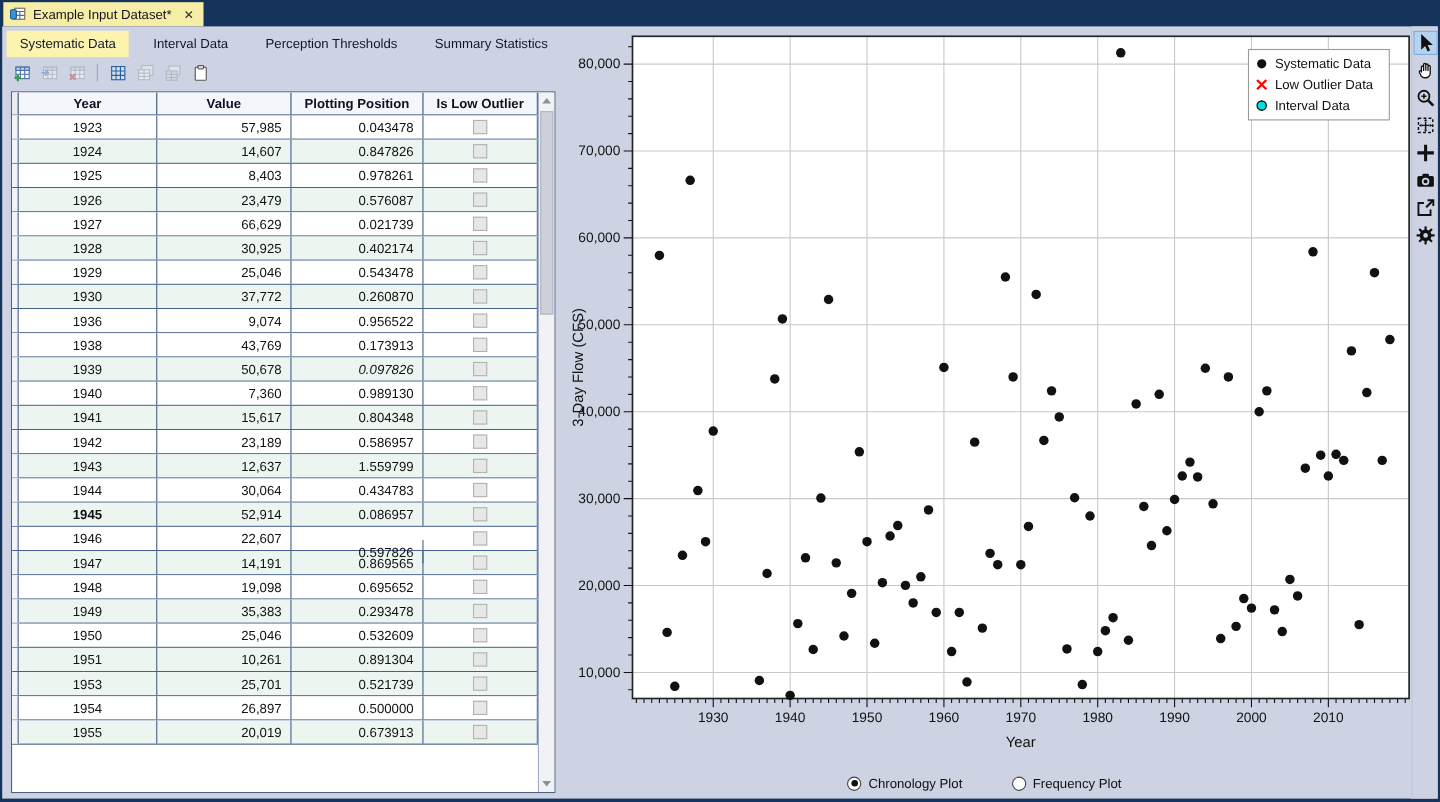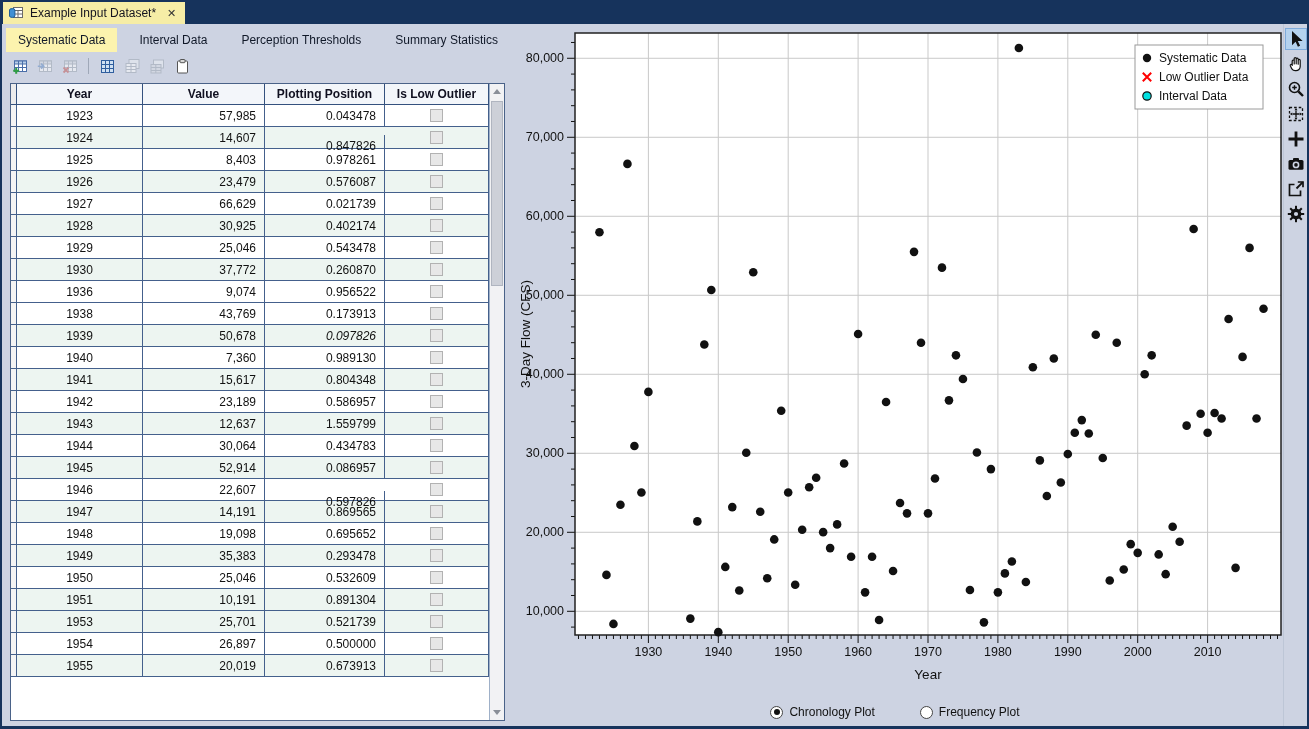--- a/index.html
+++ b/index.html
@@ -181,21 +181,21 @@
               <div class="g-cell g-num" style="width: 122px;">57,985</div>
               <div class="g-cell g-num" style="width: 120px;">0.043478</div>
               <div class="g-cell g-chk" style="width: 104px;">
                 <div class="checkbox"></div>
               </div>
             </div>
             <div class="g-row alt">
               <div class="g-cell g-rowhdr" style="width: 6px;"></div>
               <div class="g-cell g-year" style="width: 126px;">1924</div>
               <div class="g-cell g-num" style="width: 122px;">14,607</div>
-              <div class="g-cell g-num" style="width: 120px; margin-top: 8px;">0.847826</div>
+              <div class="g-cell g-num" style="width: 120px;">0.847826</div>
               <div class="g-cell g-chk" style="width: 104px;">
                 <div class="checkbox"></div>
               </div>
             </div>
             <div class="g-row">
               <div class="g-cell g-rowhdr" style="width: 6px;"></div>
               <div class="g-cell g-year" style="width: 126px;">1925</div>
               <div class="g-cell g-num" style="width: 122px;">8,403</div>
               <div class="g-cell g-num" style="width: 120px;">0.978261</div>
               <div class="g-cell g-chk" style="width: 104px;">
@@ -314,21 +314,21 @@
               <div class="g-cell g-rowhdr" style="width: 6px;"></div>
               <div class="g-cell g-year" style="width: 126px;">1944</div>
               <div class="g-cell g-num" style="width: 122px;">30,064</div>
               <div class="g-cell g-num" style="width: 120px;">0.434783</div>
               <div class="g-cell g-chk" style="width: 104px;">
                 <div class="checkbox"></div>
               </div>
             </div>
             <div class="g-row alt">
               <div class="g-cell g-rowhdr" style="width: 6px;"></div>
-              <div class="g-cell g-year" style="width: 126px;">1945</div>
+              <div class="g-cell g-year" style="width: 126px; font-weight: bold;">1945</div>
               <div class="g-cell g-num" style="width: 122px;">52,914</div>
               <div class="g-cell g-num" style="width: 120px;">0.086957</div>
               <div class="g-cell g-chk" style="width: 104px;">
                 <div class="checkbox"></div>
               </div>
             </div>
             <div class="g-row">
               <div class="g-cell g-rowhdr" style="width: 6px;"></div>
               <div class="g-cell g-year" style="width: 126px;">1946</div>
               <div class="g-cell g-num" style="width: 122px;">22,607</div>
@@ -369,21 +369,21 @@
               <div class="g-cell g-year" style="width: 126px;">1950</div>
               <div class="g-cell g-num" style="width: 122px;">25,046</div>
               <div class="g-cell g-num" style="width: 120px;">0.532609</div>
               <div class="g-cell g-chk" style="width: 104px;">
                 <div class="checkbox"></div>
               </div>
             </div>
             <div class="g-row alt">
               <div class="g-cell g-rowhdr" style="width: 6px;"></div>
               <div class="g-cell g-year" style="width: 126px;">1951</div>
-              <div class="g-cell g-num" style="width: 122px;">10,191</div>
+              <div class="g-cell g-num" style="width: 122px;">10,261</div>
               <div class="g-cell g-num" style="width: 120px;">0.891304</div>
               <div class="g-cell g-chk" style="width: 104px;">
                 <div class="checkbox"></div>
               </div>
             </div>
             <div class="g-row alt">
               <div class="g-cell g-rowhdr" style="width: 6px;"></div>
               <div class="g-cell g-year" style="width: 126px;">1953</div>
               <div class="g-cell g-num" style="width: 122px;">25,701</div>
               <div class="g-cell g-num" style="width: 120px;">0.521739</div>

